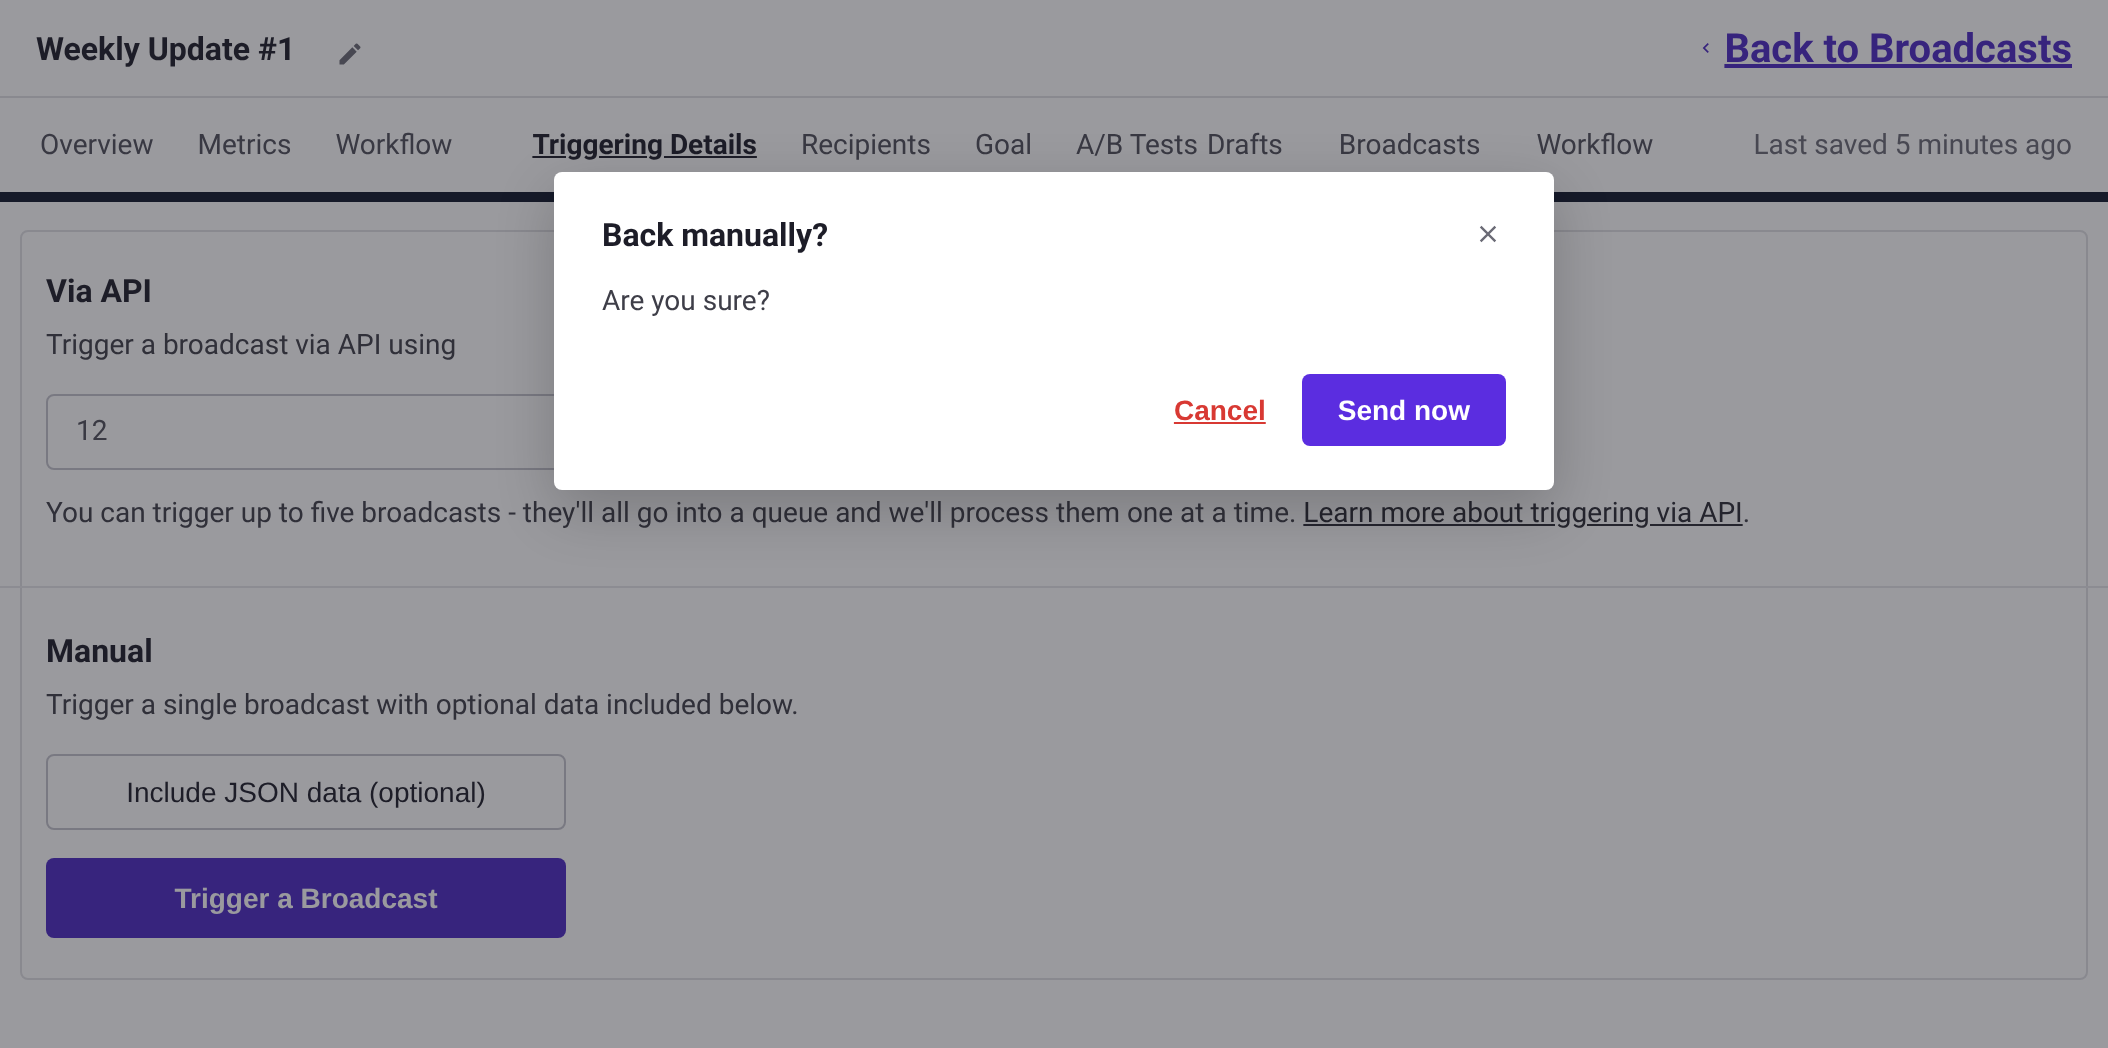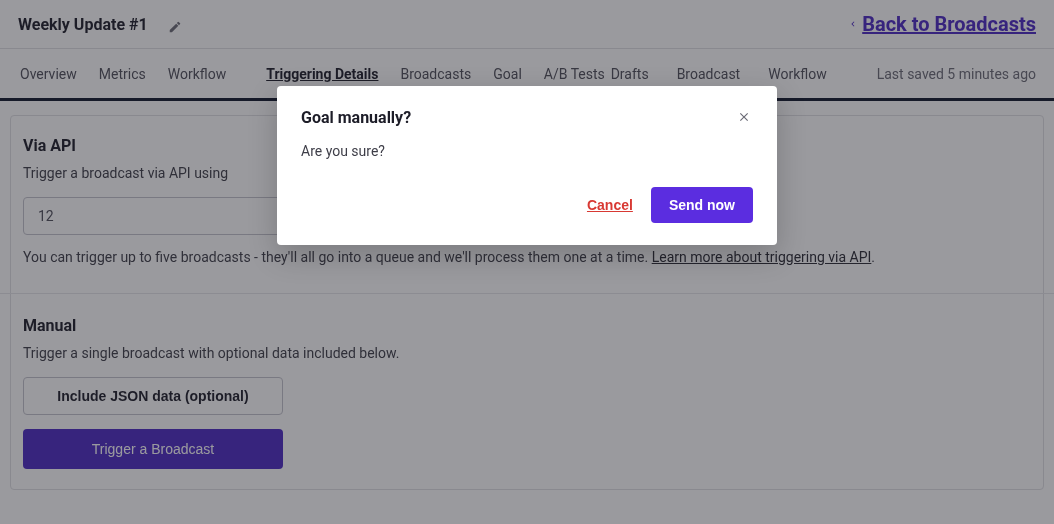--- a/index.html
+++ b/index.html
@@ -54,21 +54,21 @@
     .back-link svg {
       width: 10px;
       height: 10px;
       fill: #4b28c4;
     }
     .tabs-row {
       display: flex;
       align-items: center;
       justify-content: space-between;
       padding: 0 18px;
-      border-bottom: 3px solid #0f172a;
+      border-bottom: 5px solid #0f172a;
       height: 52px;
     }
     .tabs-left {
       display: flex;
       align-items: center;
       gap: 18px;
       height: 100%;
     }
     .tab {
       color: #4f4f5a;
@@ -142,36 +142,36 @@
       color: #2a2a33;
       text-decoration: underline;
       cursor: pointer;
     }
     .btn-outline {
       border: 1px solid #c4c4cc;
       border-radius: 4px;
       background: #fff;
       padding: 10px 16px;
       font-size: 14px;
-      font-weight: 700;
+      font-weight: 400;
       cursor: pointer;
       color: #1d1d28;
       width: 260px;
       text-align: center;
       margin-bottom: 14px;
       display: block;
     }
     .btn-primary-dark {
       border: none;
       border-radius: 4px;
       background: #4b28c4;
       color: #fff;
       padding: 12px 16px;
       font-size: 14px;
-      font-weight: 400;
+      font-weight: 700;
       cursor: pointer;
       width: 260px;
       text-align: center;
       display: block;
     }
     .overlay {
       position: absolute;
       inset: 0;
       background: rgba(30, 30, 40, 0.45);
       display: flex;
@@ -264,27 +264,27 @@
     <span>Back to Broadcasts</span>
   </a>
 </div>
 
 <div class="tabs-row">
   <div class="tabs-left">
     <div class="tab">Overview</div>
     <div class="tab">Metrics</div>
     <div class="tab">Workflow</div>
     <div class="tab active" style="margin-left:18px;">Triggering Details</div>
-    <div class="tab">Broadcasts</div>
+    <div class="tab">Recipients</div>
     <div class="tab">Goal</div>
     <div class="tab">A/B Tests</div>
   </div>
   <div class="tabs-right">
     <div class="tab">Drafts</div>
-    <div class="tab">Broadcast</div>
+    <div class="tab">Broadcasts</div>
     <div class="tab">Workflow</div>
     <div class="last-saved" style="margin-left:24px;">Last saved 5 minutes ago</div>
   </div>
 </div>
 
 <div class="content">
   <div class="panel">
 
     <div class="section">
       <div class="section-title">Via API</div>
@@ -305,21 +305,21 @@
       <button class="btn-outline">Include JSON data (optional)</button>
       <button class="btn-primary-dark">Trigger a Broadcast</button>
     </div>
 
   </div>
 </div>
 
 <div class="overlay">
   <div class="modal">
     <div class="modal-header">
-      <div class="modal-title">Goal manually?</div>
+      <div class="modal-title">Back manually?</div>
       <button class="modal-close">
         <svg viewBox="0 0 24 24">
             <path d="M19 6.41 17.59 5 12 10.59 6.41 5 5 6.41 10.59 12 5 17.59 6.41 19 12 13.41 17.59 19 19 17.59 13.41 12z"></path>
           </svg>
       </button>
     </div>
     <div class="modal-body">
       <p>Are you sure?</p>
     </div>
     <div class="modal-actions">

